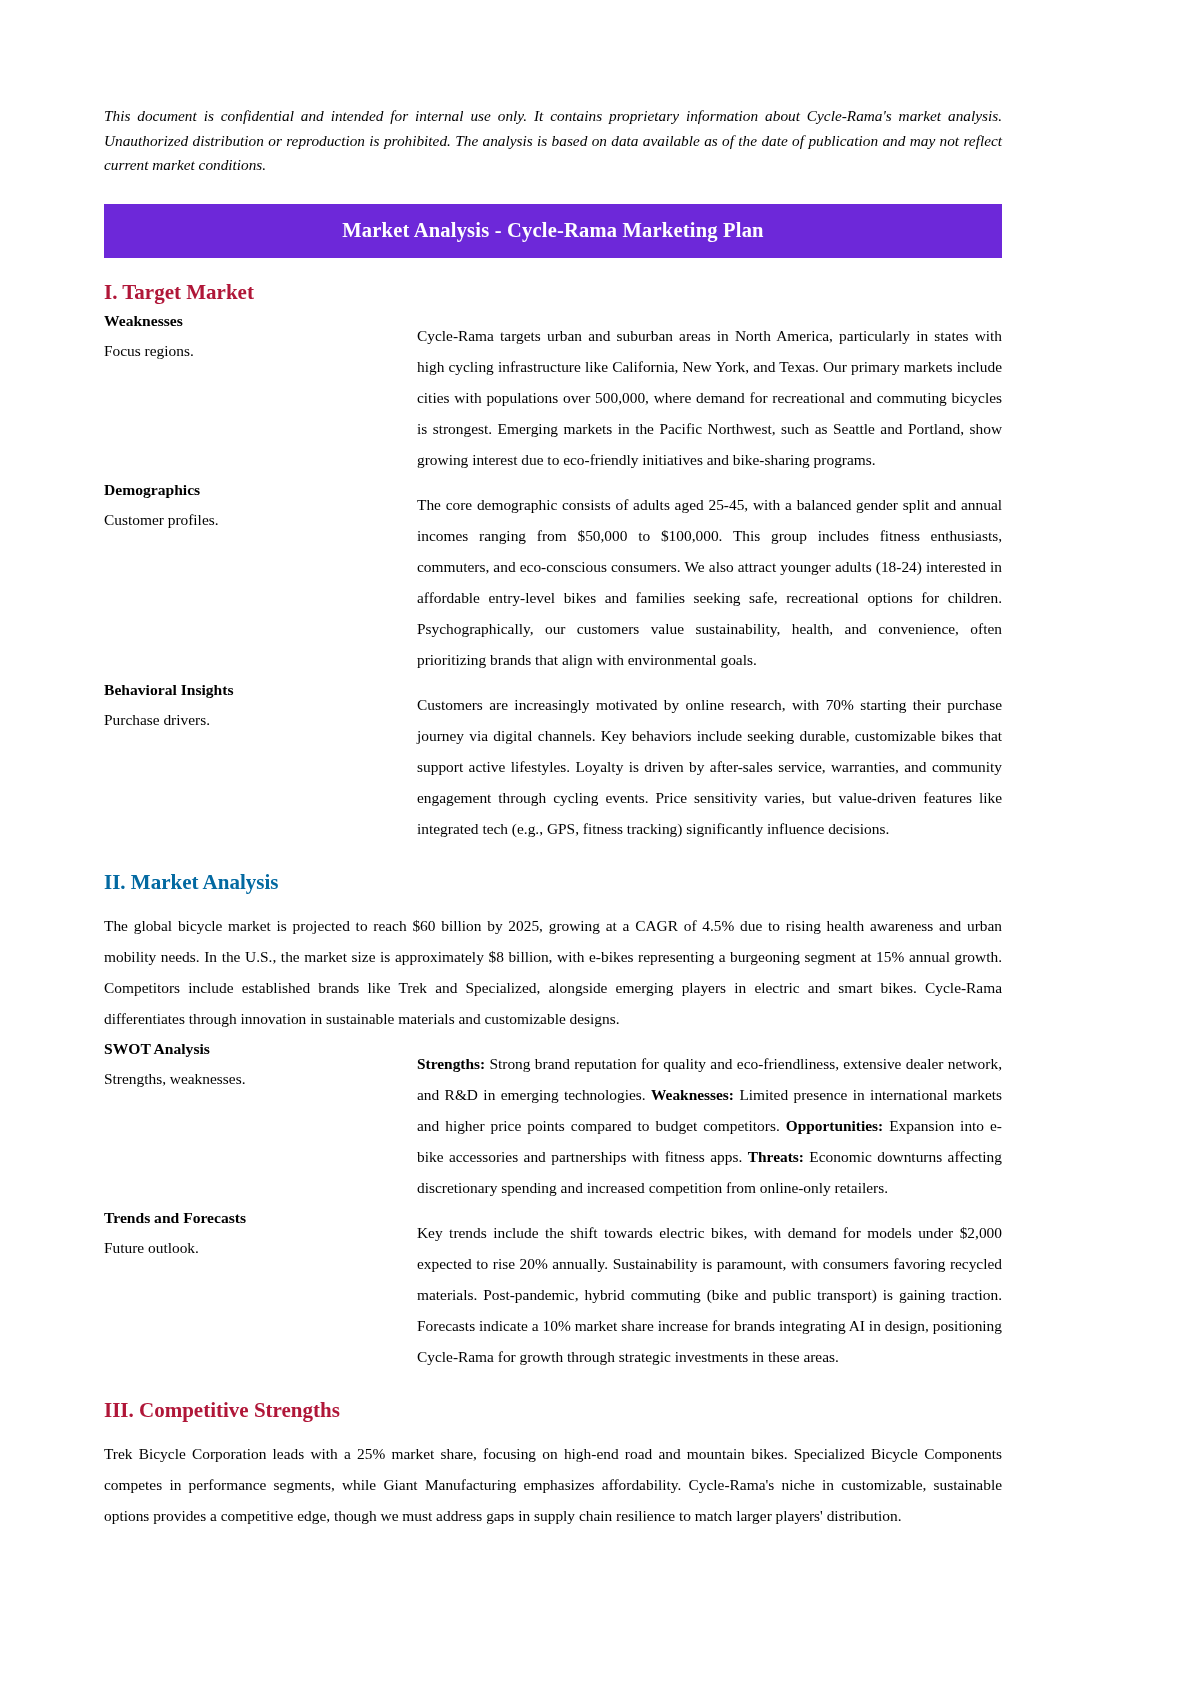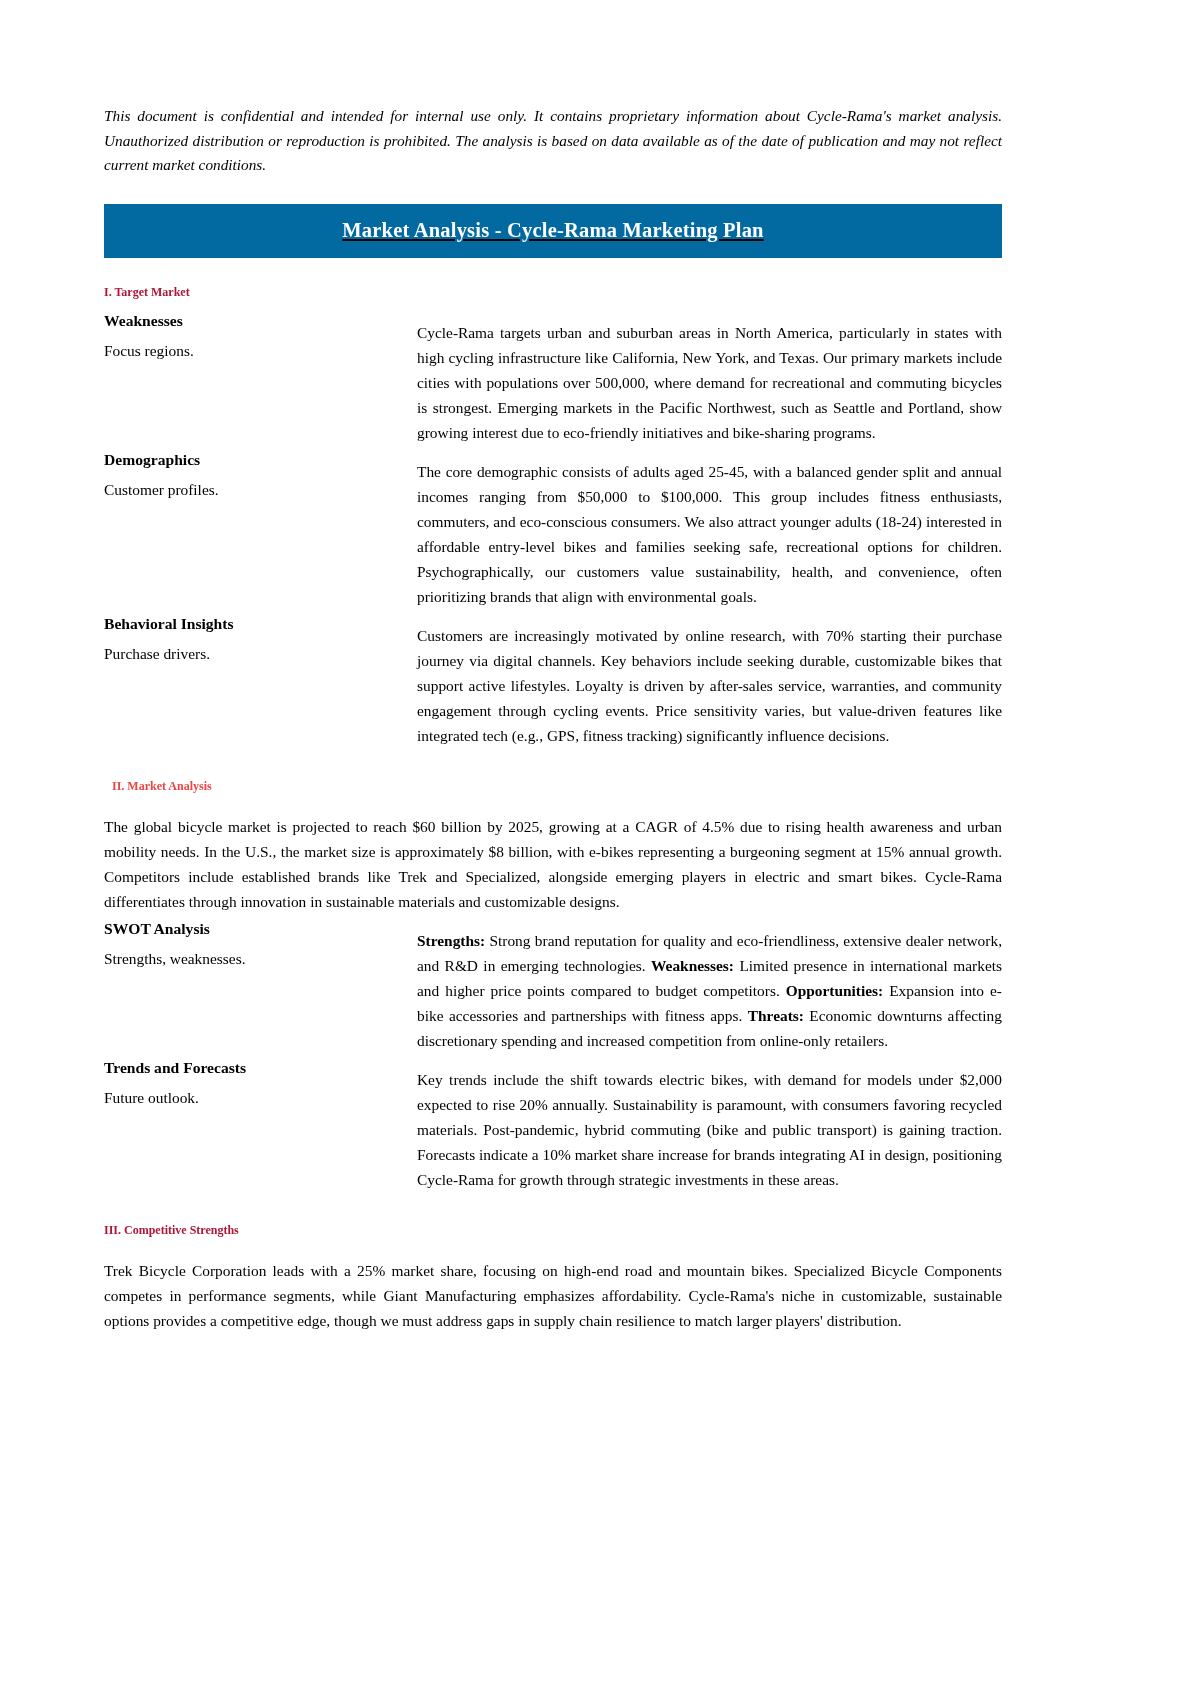--- a/index.html
+++ b/index.html
@@ -58,21 +58,21 @@
 
   
   .section {
     margin-top: 22px;
   }
   .section + .section {
     margin-top: 26px;
   }
   .section-heading {
     color: #b01638;
-    font-size: 12px;
+    font-size: 21px;
     font-weight: bold;
     margin: 0 0 2px 0;
     line-height: 24px;
   }
 
   .row {
     display: flex;
     align-items: flex-start;
     width: 100%;
     margin-top: 4px;
@@ -93,42 +93,42 @@
   }
   .label-sub {
     font-size: 15.4px;
     line-height: 22px;
     margin: 0;
     font-weight: normal;
   }
   .row-body {
     flex: 1 1 auto;
     font-size: 15.4px;
-    line-height: 25px;
+    line-height: 31px;
     text-align: justify;
     text-justify: inter-word;
     margin: 0;
     padding-top: 10px;
   }
   .row-body b {
     font-weight: bold;
   }
   .tight {
     margin-top: 6px;
   }
 </style>
 </head>
 <body>
 
 <div class="page">
   <div class="content">
 
     <p class="notice">This document is confidential and intended for internal use only. It contains proprietary information about Cycle-Rama's market analysis. Unauthorized distribution or reproduction is prohibited. The analysis is based on data available as of the date of publication and may not reflect current market conditions.</p>
 
-    <div class="banner" style="background: #0369a1; text-decoration: underline;">
+    <div class="banner" style="background: #6d28d9;">
       <div class="banner-title">Market Analysis - Cycle-Rama Marketing Plan</div>
     </div>
 
     <div id="sections-root">
         <div class="section">
           <h2 class="section-heading" style="color: rgb(176, 22, 56);">I. Target Market</h2>
           <div class="row tight">
             <div class="row-label">
               <p class="label-title">Weaknesses</p>
               <p class="label-sub">Focus regions.</p>
@@ -144,21 +144,21 @@
           </div>
           <div class="row">
             <div class="row-label">
               <p class="label-title">Behavioral Insights</p>
               <p class="label-sub">Purchase drivers.</p>
             </div>
             <p class="row-body">Customers are increasingly motivated by online research, with 70% starting their purchase journey via digital channels. Key behaviors include seeking durable, customizable bikes that support active lifestyles. Loyalty is driven by after-sales service, warranties, and community engagement through cycling events. Price sensitivity varies, but value-driven features like integrated tech (e.g., GPS, fitness tracking) significantly influence decisions.</p>
           </div>
         </div>
         <div class="section">
-          <h2 class="section-heading" style="color: #ef4444; margin-left: 8px;">II. Market Analysis</h2>
+          <h2 class="section-heading" style="color: #0369a1;">II. Market Analysis</h2>
           <div class="row tight">
             <p class="row-body">The global bicycle market is projected to reach $60 billion by 2025, growing at a CAGR of 4.5% due to rising health awareness and urban mobility needs. In the U.S., the market size is approximately $8 billion, with e-bikes representing a burgeoning segment at 15% annual growth. Competitors include established brands like Trek and Specialized, alongside emerging players in electric and smart bikes. Cycle-Rama differentiates through innovation in sustainable materials and customizable designs.</p>
           </div>
           <div class="row">
             <div class="row-label">
               <p class="label-title">SWOT Analysis</p>
               <p class="label-sub">Strengths, weaknesses.</p>
             </div>
             <p class="row-body"><b>Strengths:</b> Strong brand reputation for quality and eco-friendliness, extensive dealer network, and R&amp;D in emerging technologies. <b>Weaknesses:</b> Limited presence in international markets and higher price points compared to budget competitors. <b>Opportunities:</b> Expansion into e-bike accessories and partnerships with fitness apps. <b>Threats:</b> Economic downturns affecting discretionary spending and increased competition from online-only retailers.</p>
           </div>

